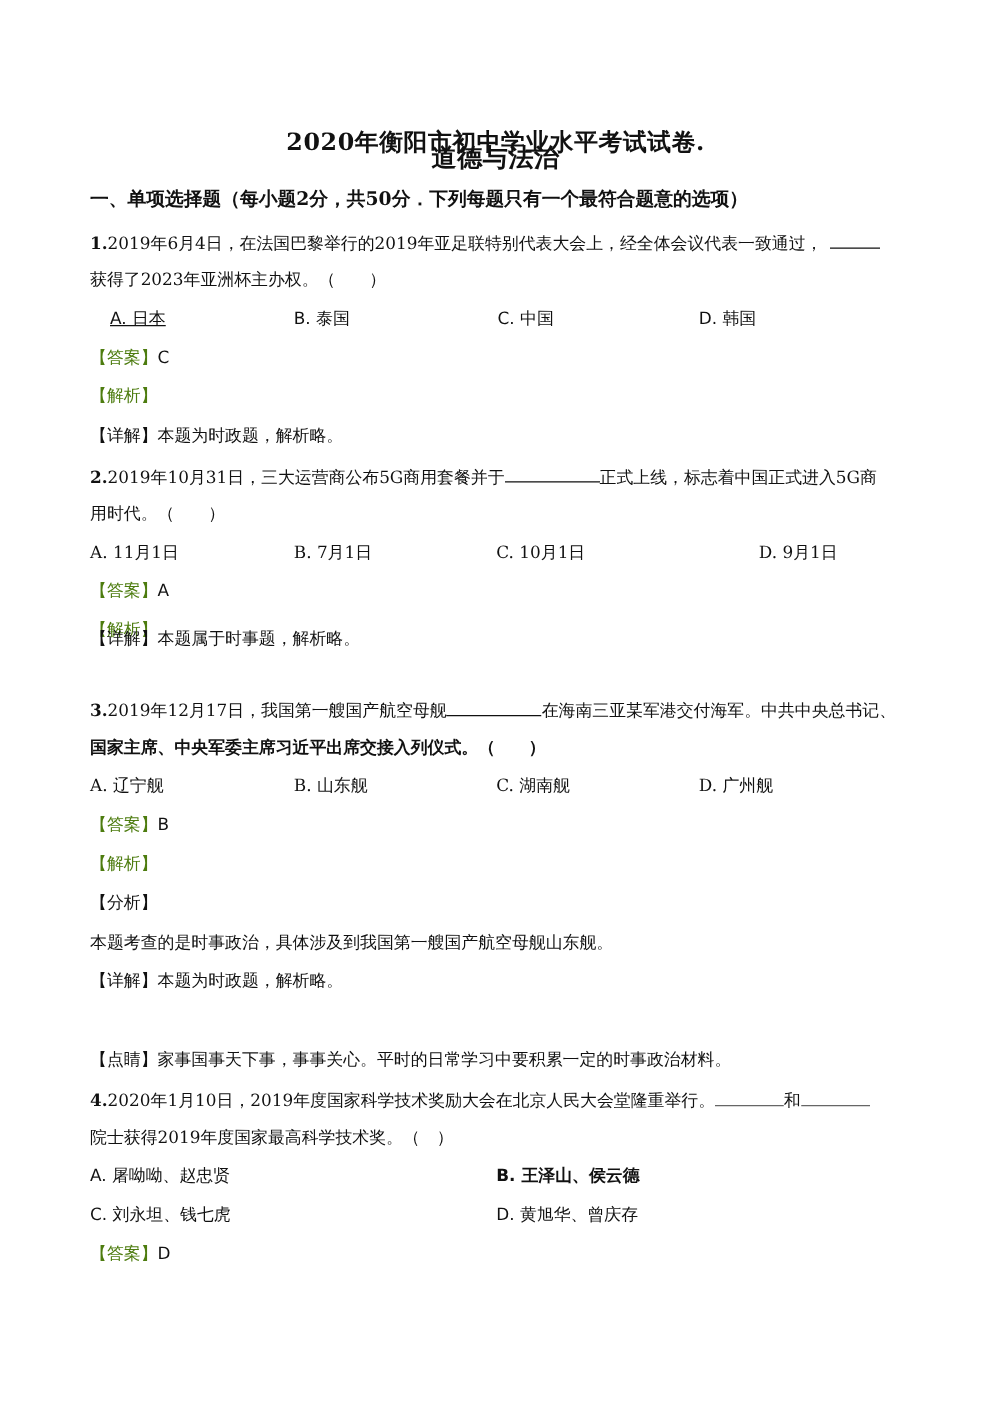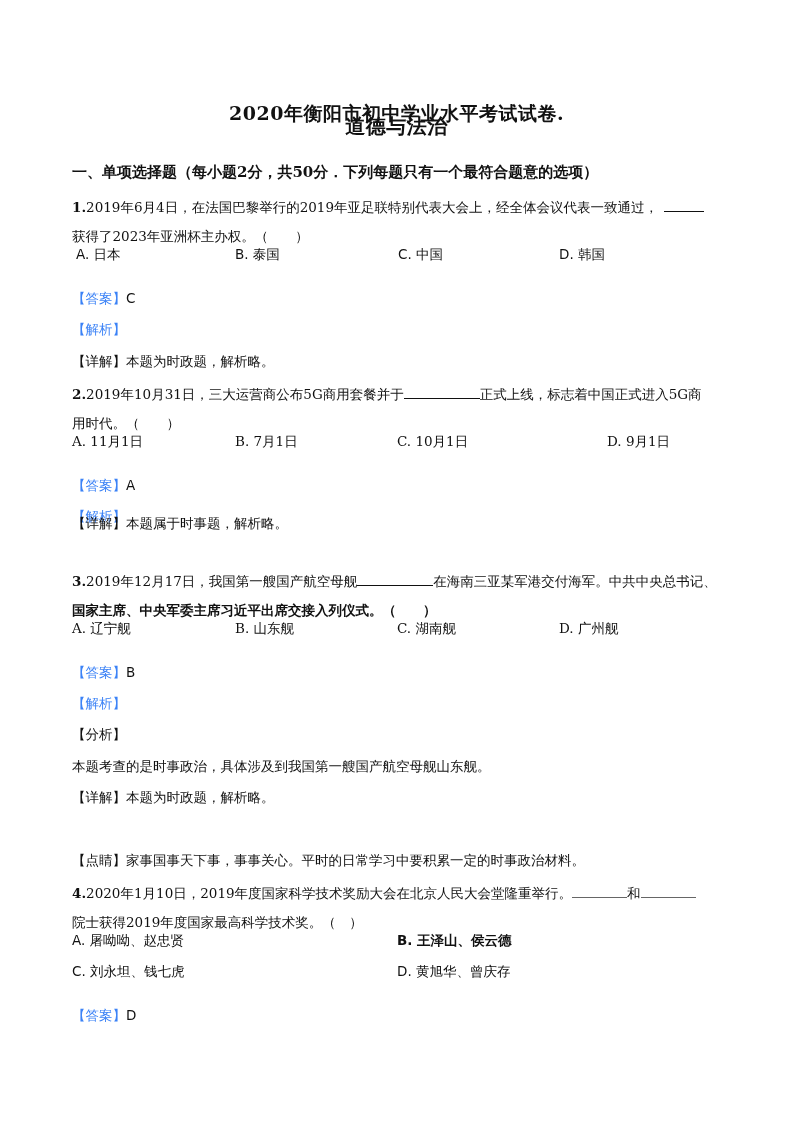--- a/index.html
+++ b/index.html
@@ -1,44 +1,44 @@
 <!DOCTYPE html>
 <html><head>
 <meta charset="utf-8">
 <style>
   html, body { margin: 0; padding: 0; background: #ffffff; }
   body { width: 793px; height: 1122px; position: relative; overflow: hidden;
          font-family: "DejaVu Serif", "Liberation Serif", serif; color: #111; }
   .page { position: absolute; left: 0; top: 0; width: 793px; height: 1122px; }
   .title { position: absolute; left: 0; width: 793px; text-align: center;
            font-weight: bold; font-size: 19px; letter-spacing: 0.5px; }
-  .line { position: absolute; left: 72px; font-size: 13.5px; white-space: nowrap; margin-top: 13px; }
+  .line { position: absolute; left: 72px; font-size: 13.5px; white-space: nowrap; }
   .section { font-weight: bold; font-size: 15px; }
-  .blue { color: #3b82f6; }
+  .blue { color: #4d7c0f; }
   .blank { display: inline-block; border-bottom: 1px solid #111; height: 14px; vertical-align: baseline; }
   .opt { position: absolute; font-size: 13.5px; white-space: nowrap; }
   .sans { font-family: "DejaVu Sans", "Liberation Sans", sans-serif; }
   .bold { font-weight: bold; }
 </style>
 </head>
 <body>
 
 <div class="page">
 
   <div class="title" style="top:101px;">2020年衡阳市初中学业水平考试试卷.</div>
   <div class="title" style="top:114px;font-size:20px;top:113px;">道德与法治</div>
 
   <div class="line section" style="top:150px;left:72px;">一、单项选择题（每小题2分，共50分．下列每题只有一个最符合题意的选项）</div>
 
   <div class="line" style="top:184px;">
     <span class="bold">1.</span><span>2019年6月4日，在法国巴黎举行的2019年亚足联特别代表大会上，经全体会议代表一致通过，</span><span class="blank" style="width:40px;margin-left:6px;"></span>
   </div>
   <div class="line" style="top:215px;">获得了2023年亚洲杯主办权。（　　）</div>
 
-  <div class="opt sans" style="top:246px;left:76px;">A. 日本</div>
+  <div class="opt sans" style="top:246px;left:88px;text-decoration:underline;">A. 日本</div>
   <div class="opt sans" style="top:246px;left:235px;">B. 泰国</div>
   <div class="opt sans" style="top:246px;left:398px;">C. 中国</div>
   <div class="opt sans" style="top:246px;left:559px;">D. 韩国</div>
 
   <div class="line" style="top:277px;">
     <span class="blue">【答案】</span><span class="sans">C</span>
   </div>
   <div class="line blue" style="top:308px;">【解析】</div>
   <div class="line" style="top:340px;">
     <span>【详解】</span><span>本题为时政题，解析略。</span>

